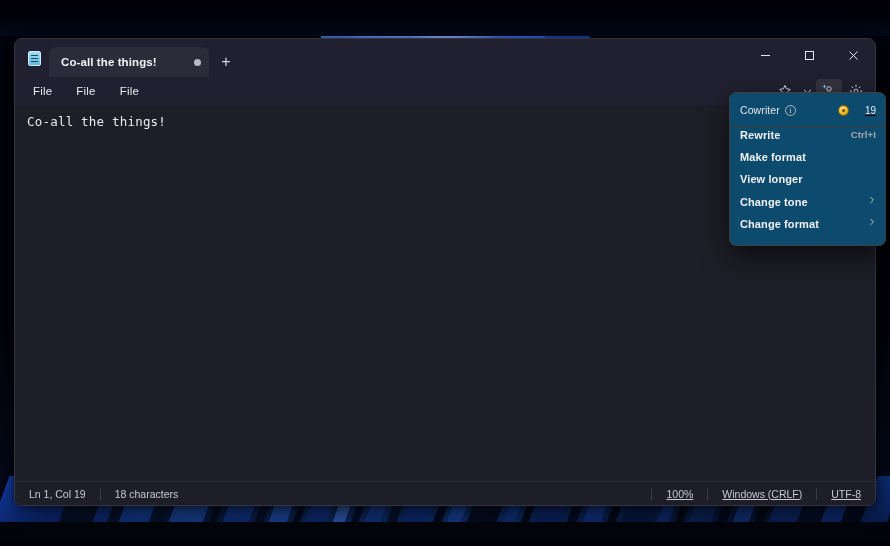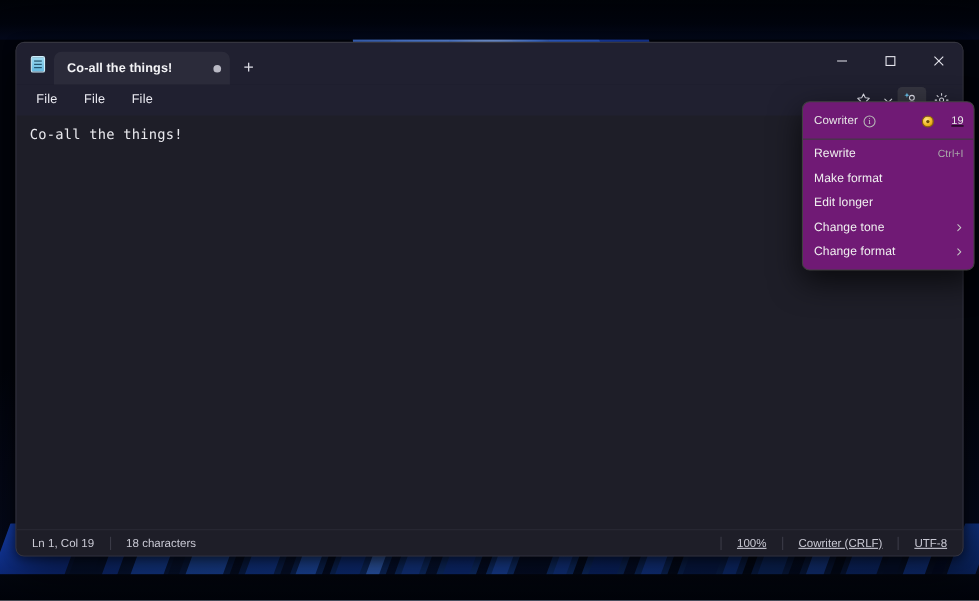--- a/index.html
+++ b/index.html
@@ -195,21 +195,21 @@
   .sb-cell { padding: 0 14px; white-space: nowrap; }
   .sb-sep {
     width: 1px; height: 12px; background: #3a3a46;
   }
 
   
   .cowriter-menu {
     position: absolute;
     left: 729px; top: 92px;
     width: 157px;
-    background: #701a75;
+    background: #0c4a6e;
     border: 1px solid #404040;
     border-radius: 7px;
     box-shadow: 0 10px 28px rgba(0,0,0,.66);
     padding: 4px 0 5px;
     overflow: hidden;
     z-index: 40;
   }
   .cw-header {
     display: flex; align-items: center;
     height: 26px; padding: 0 9px 0 10px;
@@ -235,24 +235,25 @@
   .coin::after {
     content: ""; position: absolute; left: 3px; top: 3px;
     width: 3px; height: 3px; border-radius: 50%;
     background: #6b4c05;
   }
   .cw-credit-count { font-size: 10px; color: #e8e8e8; }
   .cw-divider {
     height: 1px; background: #3c3c3c; margin: 3px 0 2px;
   }
   .cw-item {
-    height: 22.2px; display: flex; align-items: center;
+    height: 22.2px; display: flex; align-items: flex-start;
     padding: 0 9px 0 10px;
     font-size: 11px; color: #f0f0f0;
     letter-spacing: .1px;
+    font-weight: bold;
   }
   .cw-label { white-space: nowrap; }
   .cw-accel {
     margin-left: auto; font-size: 9.5px; color: #a9a9a9;
   }
   .cw-chev { margin-left: auto; color: #c5c5c5; display: flex; }
 </style>
 </head>
 <body>
 
@@ -379,21 +380,21 @@
     <div class="statusbar">
       <div class="sb-left">
         <div class="sb-cell">Ln 1, Col 19</div>
         <div class="sb-sep"></div>
         <div class="sb-cell">18 characters</div>
       </div>
       <div class="sb-right">
         <div class="sb-sep"></div>
         <div class="sb-cell">100%</div>
         <div class="sb-sep"></div>
-        <div class="sb-cell">Cowriter (CRLF)</div>
+        <div class="sb-cell">Windows (CRLF)</div>
         <div class="sb-sep"></div>
         <div class="sb-cell">UTF-8</div>
       </div>
     </div>
   </div>
 
   <div class="cowriter-menu">
     <div class="cw-header">
       <span class="cw-title">Cowriter</span>
       <span class="cw-info">i</span>
@@ -405,21 +406,21 @@
     <div class="cw-divider"></div>
 
     <div class="cw-item">
       <span class="cw-label">Rewrite</span>
       <span class="cw-accel">Ctrl+I</span>
     </div>
     <div class="cw-item">
       <span class="cw-label">Make format</span>
     </div>
     <div class="cw-item">
-      <span class="cw-label">Edit longer</span>
+      <span class="cw-label">View longer</span>
     </div>
     <div class="cw-item">
       <span class="cw-label">Change tone</span>
       <span class="cw-chev">
         <svg width="8" height="8" viewBox="0 0 10 10">
             <path d="M3.4 1.6L6.8 5 3.4 8.4" fill="none" stroke="currentColor" stroke-width="1.2" stroke-linecap="round" stroke-linejoin="round"></path>
           </svg>
       </span>
     </div>
     <div class="cw-item">

